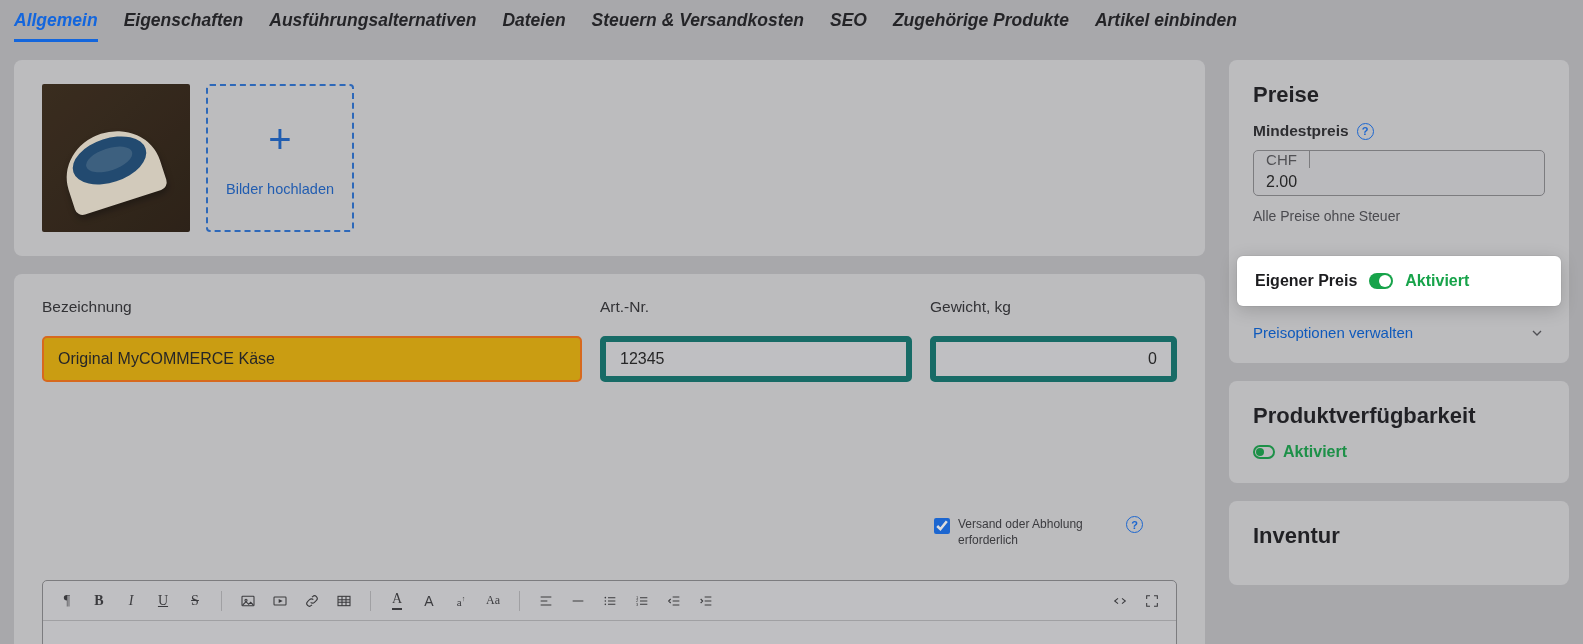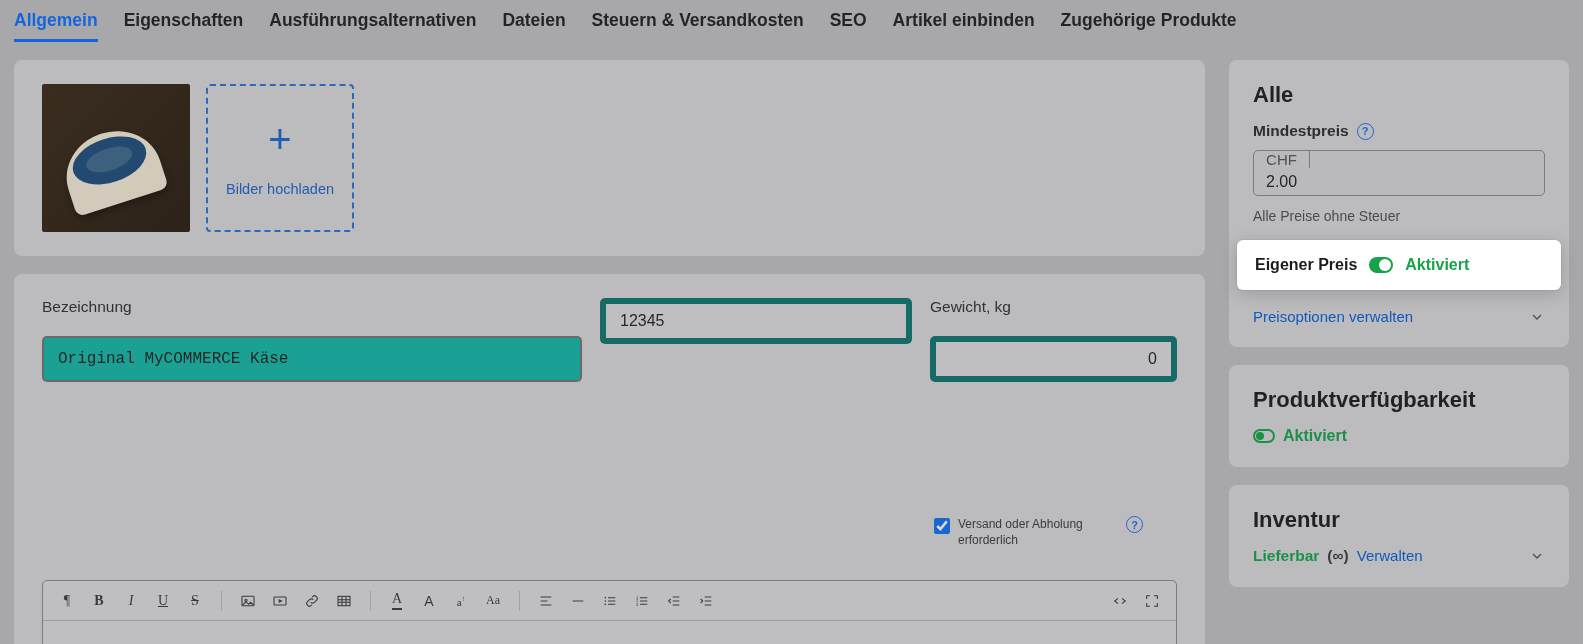--- a/index.html
+++ b/index.html
@@ -18,20 +18,21 @@
     pointer-events: none;
     z-index: 5;
   }
   .tabs {
     display: flex;
     gap: 26px;
     padding: 10px 14px 0;
     font-size: 17.5px;
     font-weight: 600;
     color: #1f1f22;
+    font-style: italic;
   }
   .tab { padding-bottom: 8px; cursor: pointer; }
   .tab.active {
     color: #0a6fff;
     border-bottom: 3px solid #0a6fff;
   }
   .layout {
     display: flex;
     gap: 24px;
     padding: 18px 14px 0;
@@ -75,21 +76,21 @@
   .plus { font-size: 40px; font-weight: 300; line-height: 1; color:#1c64c9; }
   
   .fields-row { display:flex; gap:18px; }
   .field { display:flex; flex-direction:column; gap:20px; }
   .field label { font-size:15.5px; color:#303033; font-weight:500; }
   .field input {
     height:46px; border:6px solid #0f766e; border-radius:5px;
     background:#dcdcde; padding:0 14px; font-size:16px; color:#222;
   }
   .field.name { flex: 0 0 540px; }
-  .field.name input { border:2px solid #737373; background:#14b8a6;font-family:Liberation Mono, monospace; }
+  .field.name input { border:2px solid #f97316; background:#eab308; }
   .field.art { flex: 0 0 312px; }
   .field.wt { flex: 0 0 210px; }
   .field.wt input { text-align:right; }
   .ship-row { display:flex; align-items:flex-start; gap:8px; margin-top:8px; padding-left: 4px;}
   .ship-row input[type=checkbox]{
     width:16px; height:16px; accent-color:#1570ef; margin-top:2px;
   }
   .ship-row .cap { font-size:12px; color:#3b3b3e; line-height:1.35; max-width:160px;}
   .help-icon {
     width:17px; height:17px; border:1.6px solid #1570ef; border-radius:50%;
@@ -126,21 +127,21 @@
   }
   .price-input .currency {
     width:56px; display:flex; align-items:center; justify-content:center;
     border-right:1px solid #8a8a8d; color:#56565a; font-size:15px;
   }
   .price-input input {
     flex:1; border:none; background:transparent; padding:0 12px; font-size:16px; color:#222;
   }
   .note { font-size:14px; color:#4e4e52; margin-top:12px; }
   .highlight {
-    background:#ffffff; border-radius:6px; margin:16px -16px 0; padding:16px 18px;
+    background:#ffffff; border-radius:6px; margin:32px -16px 0; padding:16px 18px;
     display:flex; align-items:center; gap:12px; position:relative; z-index:10;
     box-shadow: 0 0 0 1px rgba(0,0,0,.04), 0 4px 18px rgba(0,0,0,.18);
   }
   .highlight .lbl { font-size:16px; font-weight:600; color:#1c1c1f; }
   .toggle {
     width:24px; height:16px; border-radius:9px; background:#17a34a; position:relative; flex:none;
   }
   .toggle::after{
     content:""; position:absolute; right:2px; top:2px; width:12px; height:12px;
     background:#fff; border-radius:50%;
@@ -171,22 +172,22 @@
 </head>
 <body>
 
 <div class="tabs">
   <div class="tab active">Allgemein</div>
   <div class="tab">Eigenschaften</div>
   <div class="tab">Ausführungsalternativen</div>
   <div class="tab">Dateien</div>
   <div class="tab">Steuern &amp; Versandkosten</div>
   <div class="tab">SEO</div>
+  <div class="tab">Zugehörige Produkte</div>
   <div class="tab">Artikel einbinden</div>
-  <div class="tab">Zugehörige Produkte</div>
 </div>
 
 <div class="layout">
   <div class="main">
 
     <div class="panel">
       <div class="img-row">
         <div class="thumb">
           <div class="cheese"></div>
         </div>
@@ -197,20 +198,21 @@
       </div>
     </div>
 
     <div class="panel" style="padding-bottom:10px;">
       <div class="fields-row">
         <div class="field name">
           <label>Bezeichnung</label>
           <input type="text" value="Original MyCOMMERCE Käse" style="">
         </div>
         <div class="field art">
+          <label>Art.-Nr.</label>
           <input type="text" value="12345" style="">
         </div>
         <div class="wt-col">
           <div class="field wt">
             <label>Gewicht, kg</label>
             <input type="text" value="0" style="">
           </div>
           <div class="ship-row">
             <input type="checkbox" checked="" style="">
             <span class="cap">Versand oder Abholung erforderlich</span>
@@ -327,21 +329,21 @@
             </div>
         </div>
 
       </div>
     </div>
   </div>
 
   <div class="side">
 
     <div class="panel" style="position:relative;">
-      <h3>Alle</h3>
+      <h3>Preise</h3>
       <div class="sub">
         <span>Mindestpreis</span>
         <span class="help-icon">?</span>
       </div>
       <div class="price-input">
         <div class="currency">CHF</div>
         <input type="text" value="2.00" style="">
       </div>
       <div class="note">Alle Preise ohne Steuer</div>
 
@@ -362,27 +364,17 @@
     <div class="panel">
       <h3>Produktverfügbarkeit</h3>
       <div class="avail-row">
         <span class="pill"></span>
         <span class="enabled-text">Aktiviert</span>
       </div>
     </div>
 
     <div class="panel">
       <h3>Inventur</h3>
-      <div class="inv-row">
-        <div class="inv-left">
-          <span class="stock">Lieferbar</span>
-          <span class="inf">(∞)</span>
-          <span class="manage">Verwalten</span>
-        </div>
-        <span class="chev"><svg viewBox="0 0 24 24">
-              <path d="M6 9l6 6 6-6"></path>
-            </svg></span>
-      </div>
     </div>
   </div>
 </div>
 
 <div class="dim-overlay"></div>
 
 </body></html>

